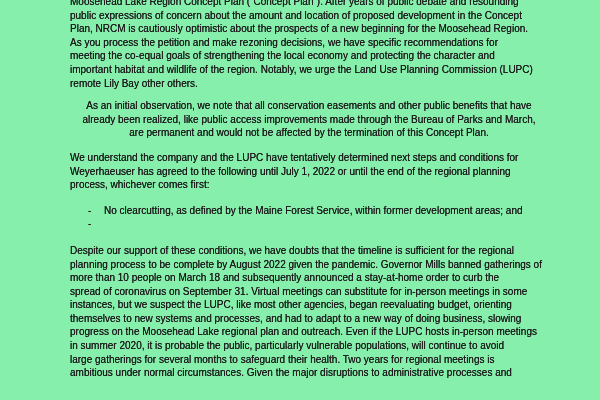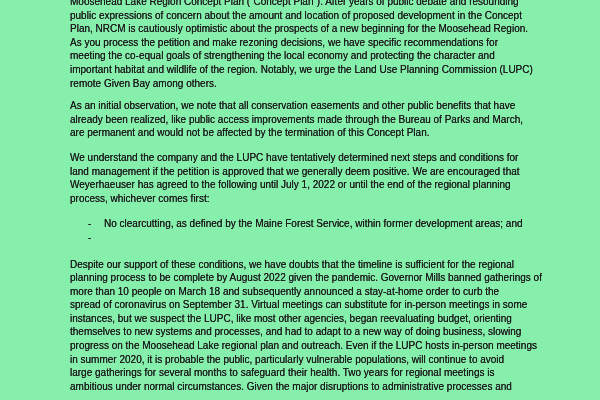--- a/index.html
+++ b/index.html
@@ -24,21 +24,21 @@
     top: -5px;
     width: 478px;
     font-family: "Liberation Sans", sans-serif;
     font-size: 10px;
     line-height: 13.6px;
     color: #1d1d1d;
     text-shadow: 0 0 0.4px currentColor; 
   }
   .block { margin: 0; }
   .block:nth-child(1) { margin-bottom: 9px; }
-  .block:nth-child(2) { margin-bottom: 11px; }
+  .block:nth-child(2) { margin-bottom: 11px; text-align: center; }
   .block:nth-child(3) { margin-bottom: 12px; }
   .block:nth-child(4) { margin-bottom: 13px; }
   .block:nth-child(5) { margin-bottom: 0; }
   .line {
     white-space: nowrap;
   }
   .bullet-line {
     display: flex;
     white-space: nowrap;
     padding-left: 18px;
@@ -53,30 +53,29 @@
 
 <div class="page">
   <div class="content">
       <div class="block">
         <div class="line">Moosehead Lake Region Concept Plan (“Concept Plan”). After years of public debate and resounding</div>
         <div class="line">public expressions of concern about the amount and location of proposed development in the Concept</div>
         <div class="line">Plan, NRCM is cautiously optimistic about the prospects of a new beginning for the Moosehead Region.</div>
         <div class="line">As you process the petition and make rezoning decisions, we have specific recommendations for</div>
         <div class="line">meeting the co-equal goals of strengthening the local economy and protecting the character and</div>
         <div class="line">important habitat and wildlife of the region. Notably, we urge the Land Use Planning Commission (LUPC)</div>
-        <div class="line">remote Given Bay among others.</div>
+        <div class="line">remote Lily Bay other others.</div>
       </div>
       <div class="block">
         <div class="line">As an initial observation, we note that all conservation easements and other public benefits that have</div>
         <div class="line">already been realized, like public access improvements made through the Bureau of Parks and March,</div>
         <div class="line">are permanent and would not be affected by the termination of this Concept Plan.</div>
       </div>
       <div class="block">
         <div class="line">We understand the company and the LUPC have tentatively determined next steps and conditions for</div>
-        <div class="line">land management if the petition is approved that we generally deem positive. We are encouraged that</div>
         <div class="line">Weyerhaeuser has agreed to the following until July 1, 2022 or until the end of the regional planning</div>
         <div class="line">process, whichever comes first:</div>
       </div>
       <div class="block">
         <div class="bullet-line">
           <span class="bullet-dash">-</span>
           <span class="bullet-text">No clearcutting, as defined by the Maine Forest Service, within former development areas; and</span>
         </div>
         <div class="bullet-line">
           <span class="bullet-dash">-</span>

